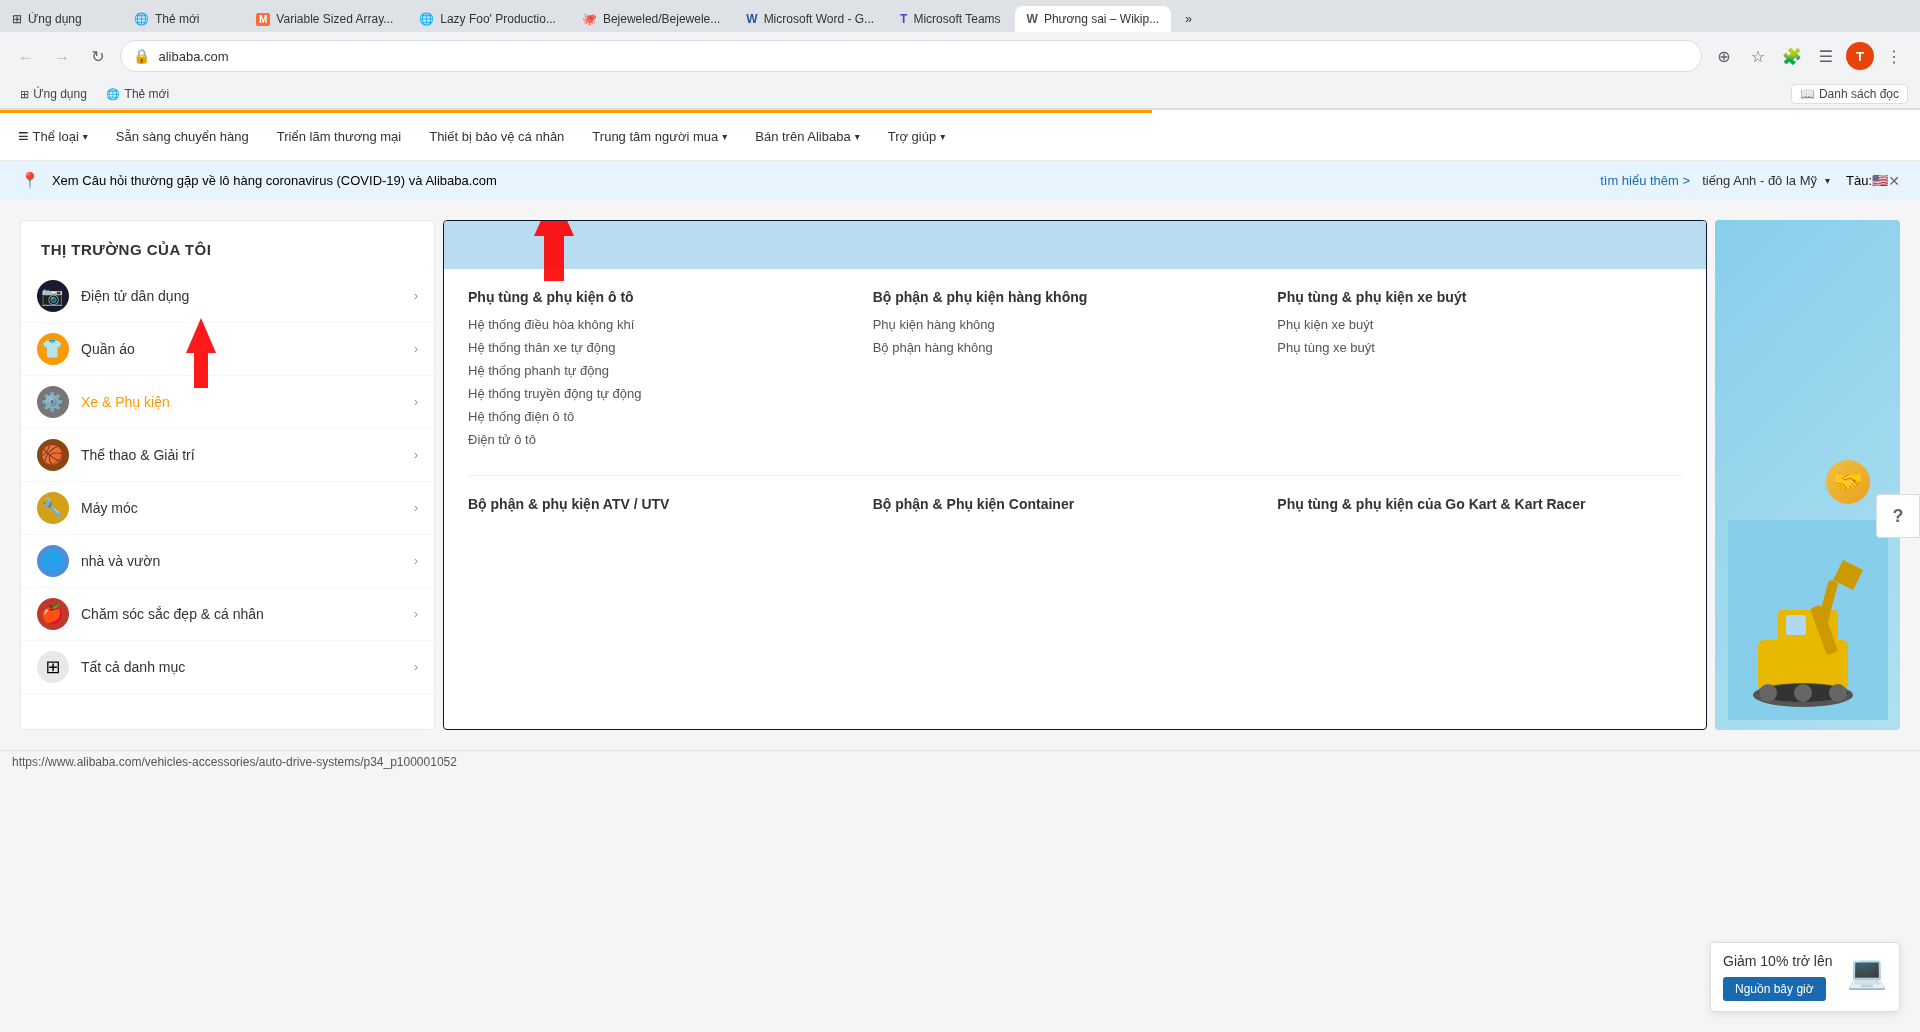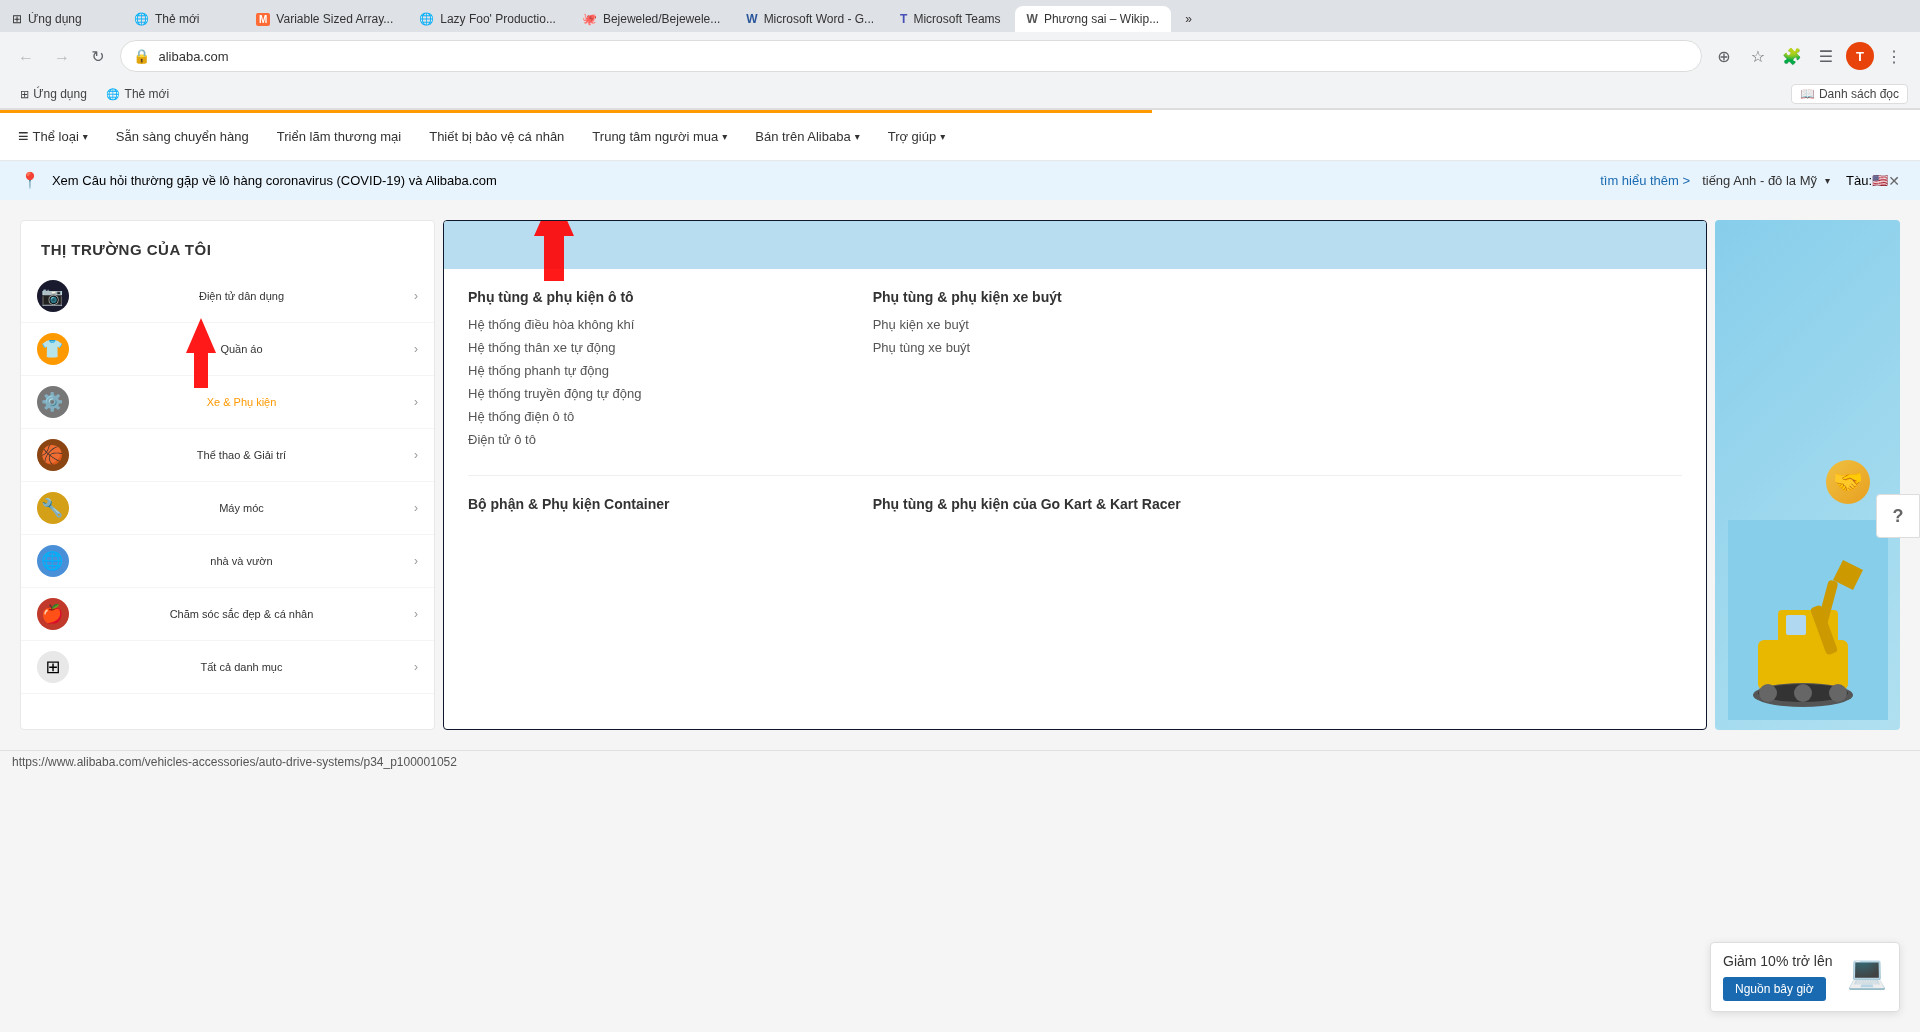--- a/index.html
+++ b/index.html
@@ -198,21 +198,21 @@
       gap: 12px;
     }
     .category-item.active { color: #f90; }
     .category-icon {
       width: 32px; height: 32px;
       border-radius: 50%;
       display: flex; align-items: center; justify-content: center;
       font-size: 18px;
       flex-shrink: 0;
     }
-    .category-name { flex: 1; font-size: 11px; color: #333; text-align: center; }
+    .category-name { flex: 1; font-size: 14px; color: #333; }
     .category-item.active .category-name { color: #f90; font-weight: 500; }
     .category-chevron { color: #999; font-size: 12px; }
 
     
     .right-panel {
       flex: 1;
       background: white;
       border: 1px solid #0f172a;
       border-radius: 4px;
       margin-left: 8px;
@@ -513,31 +513,39 @@
           <div class="category-column">
             <div class="col-title">Phụ tùng &amp; phụ kiện ô tô</div>
             <a class="col-link">Hệ thống điều hòa không khí</a>
             <a class="col-link">Hệ thống thân xe tự động</a>
             <a class="col-link">Hệ thống phanh tự động</a>
             <a class="col-link">Hệ thống truyền động tự động</a>
             <a class="col-link">Hệ thống điện ô tô</a>
             <a class="col-link">Điện tử ô tô</a>
           </div>
 
+          <div class="category-column">
+            <div class="col-title">Bộ phận &amp; phụ kiện hàng không</div>
+            <a class="col-link">Phụ kiện hàng không</a>
+            <a class="col-link">Bộ phận hàng không</a>
+          </div>
 
           <div class="category-column">
             <div class="col-title">Phụ tùng &amp; phụ kiện xe buýt</div>
             <a class="col-link">Phụ kiện xe buýt</a>
             <a class="col-link">Phụ tùng xe buýt</a>
           </div>
         </div>
 
         <div style="height:1px; background:#f0f0f0; margin-bottom:20px;"></div>
 
         <div style="display:grid; grid-template-columns: 1fr 1fr 1fr; gap:0;">
+          <div class="category-column">
+            <div class="bottom-col-title">Bộ phận &amp; phụ kiện ATV / UTV</div>
+          </div>
           <div class="category-column">
             <div class="bottom-col-title">Bộ phận &amp; Phụ kiện Container</div>
           </div>
           <div class="category-column">
             <div class="bottom-col-title">Phụ tùng &amp; phụ kiện của Go Kart &amp; Kart Racer</div>
           </div>
         </div>
       </div>
     </div>
 

